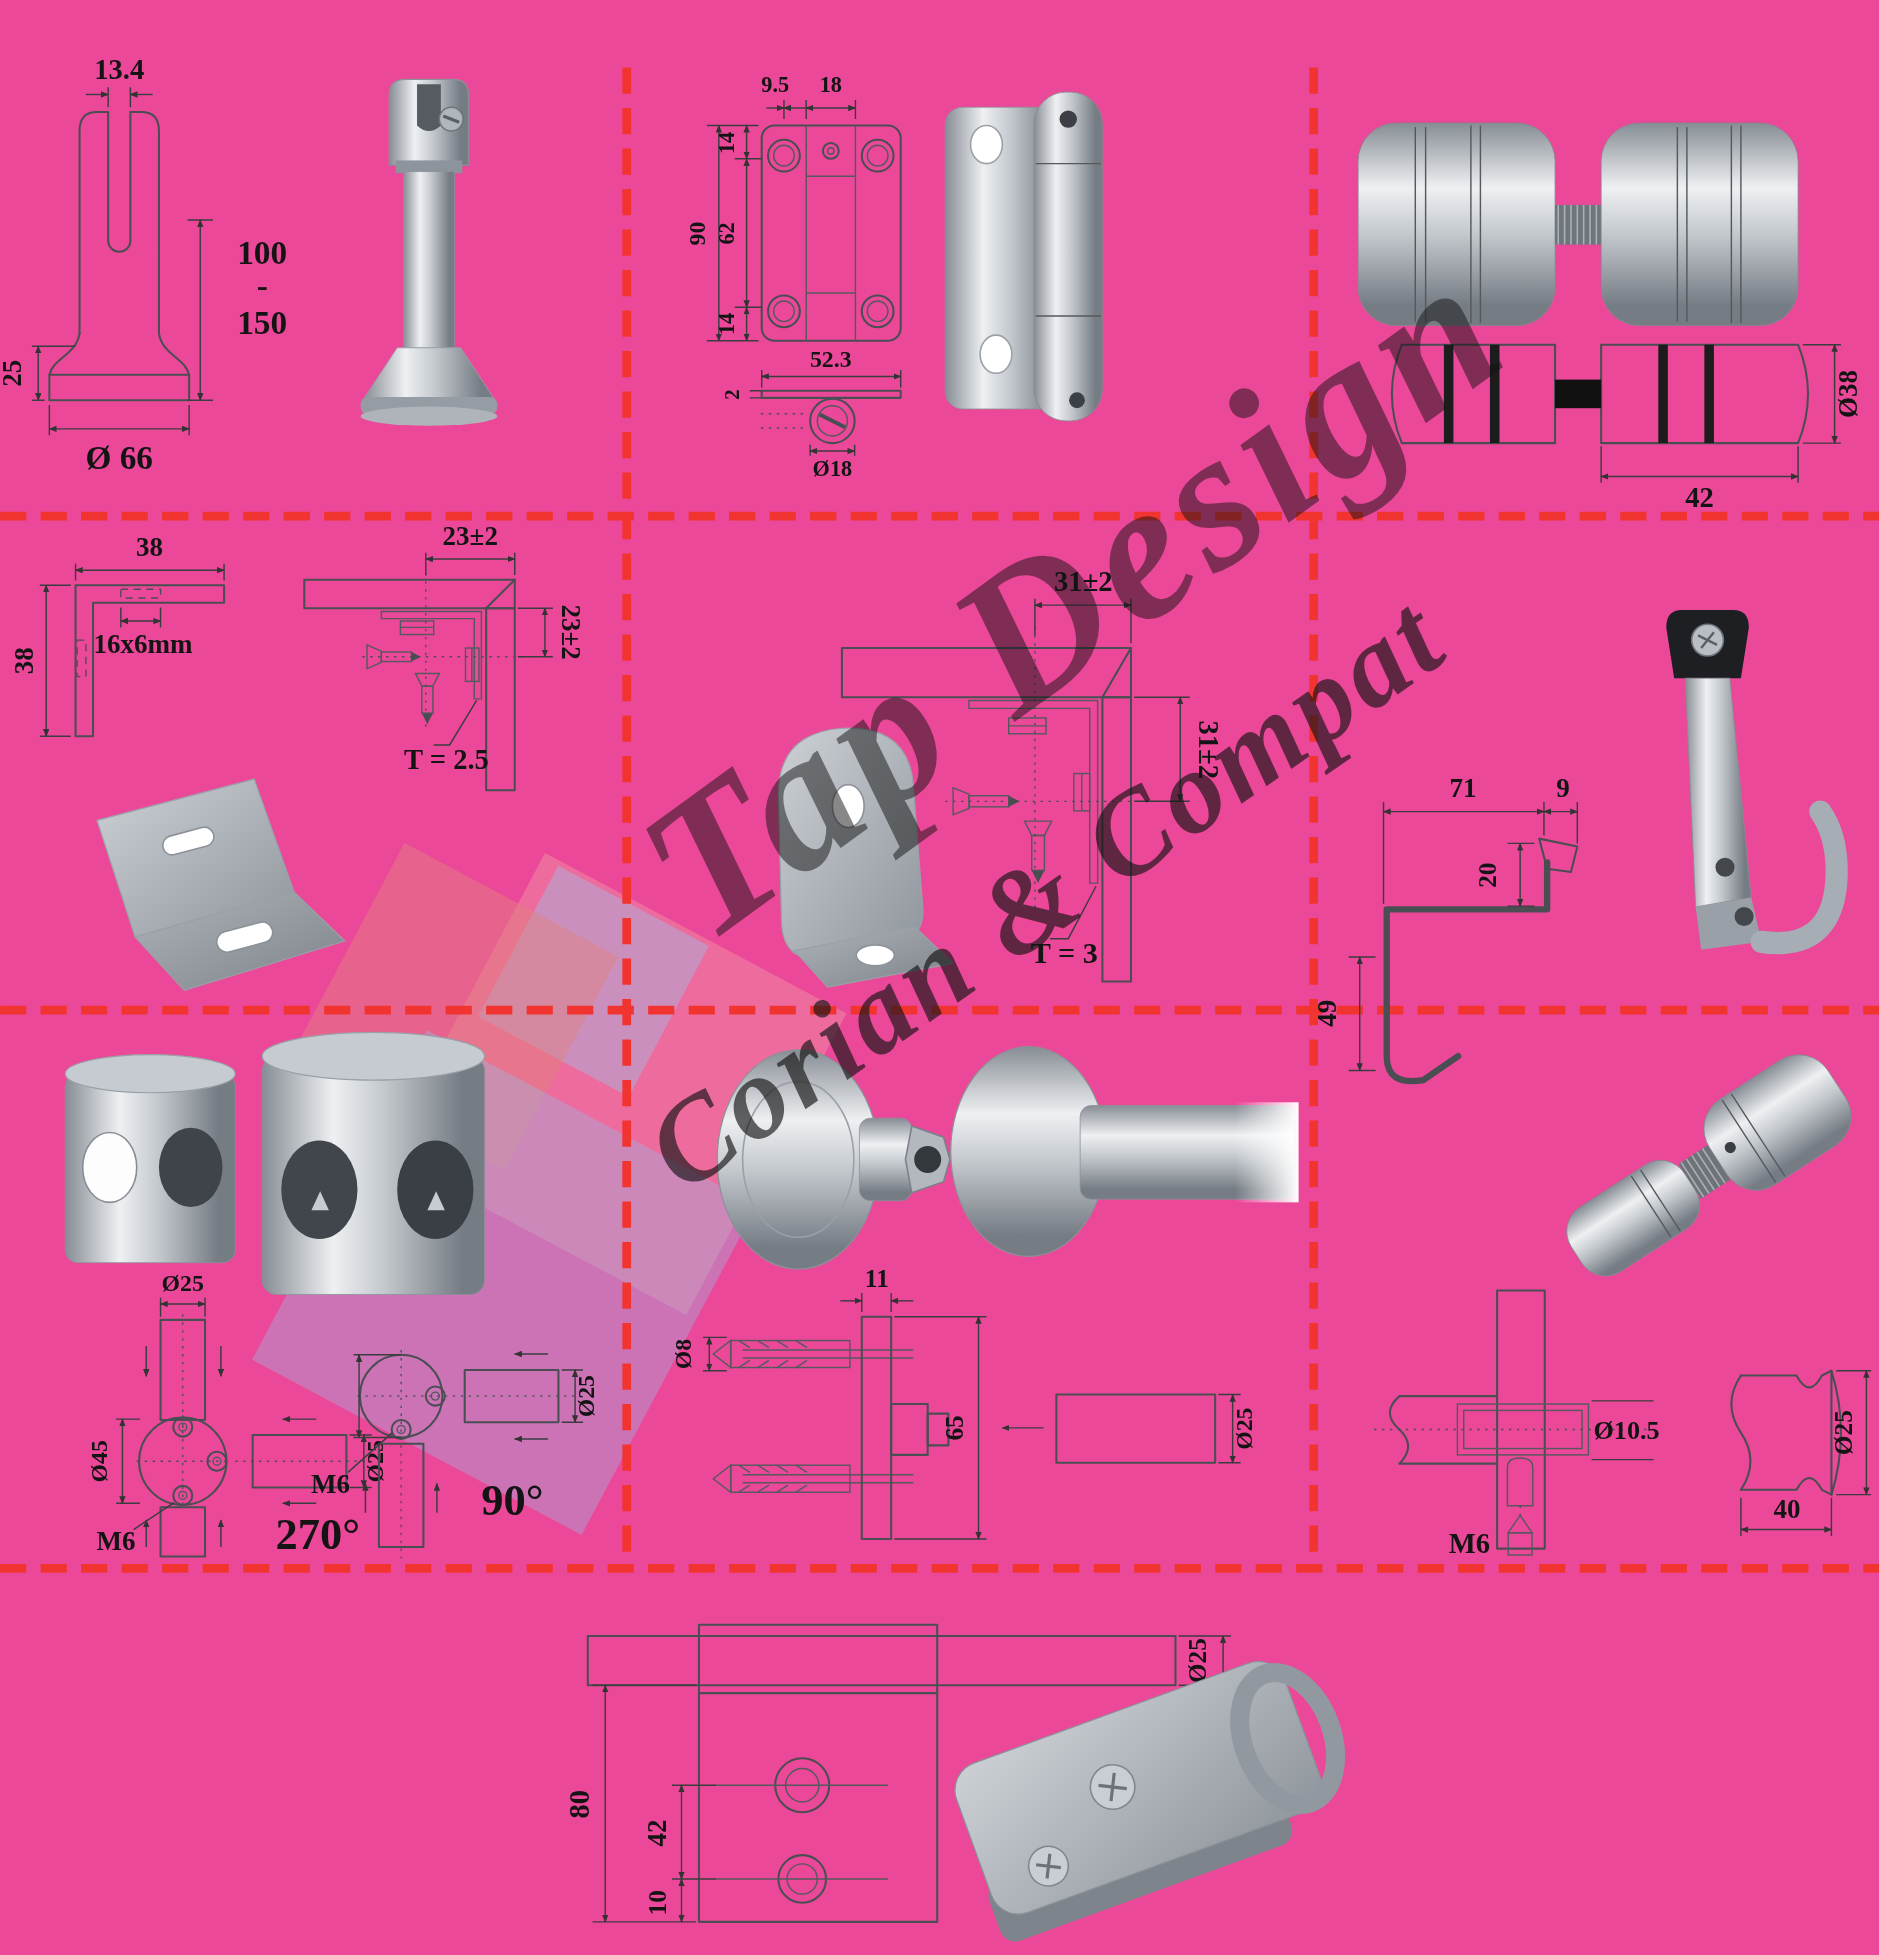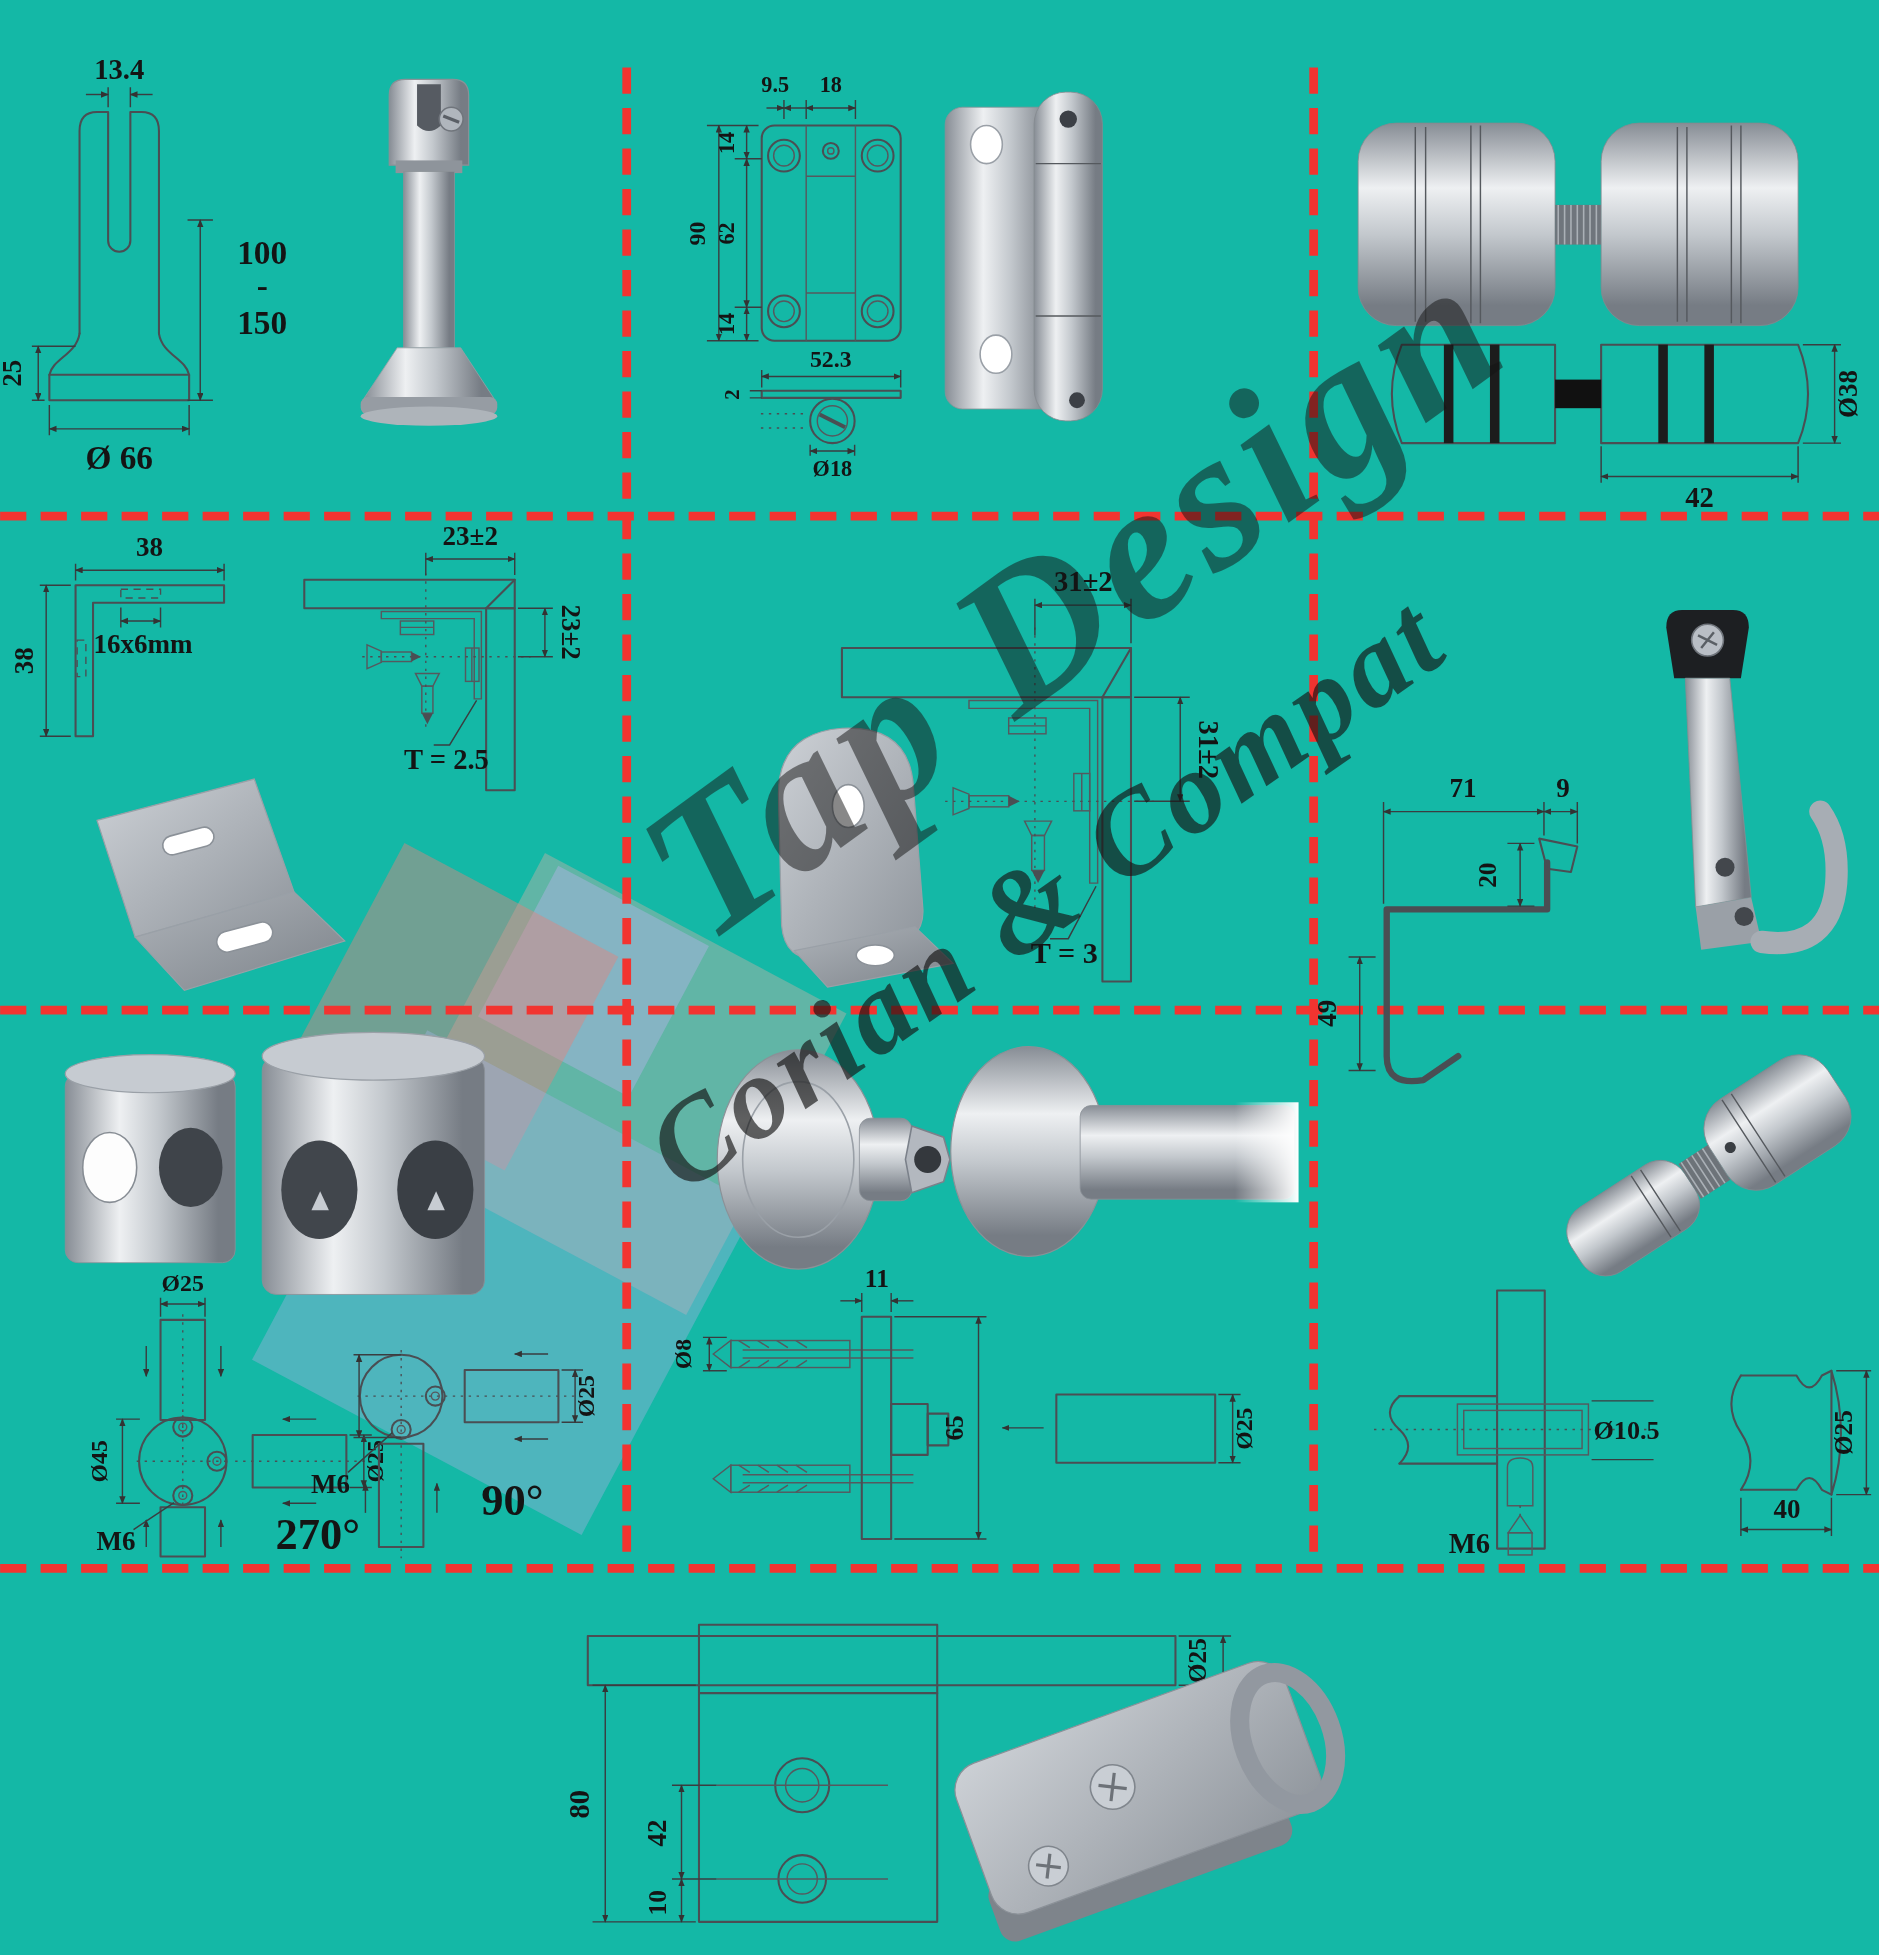--- a/index.html
+++ b/index.html
@@ -1,16 +1,16 @@
 <!DOCTYPE html>
 <html style="font-size:12.7px"><head>
 <meta charset="utf-8">
 <style>
   html,body{margin:0;padding:0;background:#fff;}
-  #canvas{position:relative;width:1880px;height:1956px;background:#14b8a6;overflow:hidden;
+  #canvas{position:relative;width:1880px;height:1956px;background:#ec4899;overflow:hidden;
           font-family:"Liberation Serif","DejaVu Serif",serif;text-decoration:underline;}
   svg text{font-family:"Liberation Serif","DejaVu Serif",serif;font-weight:700;fill:#141414;}
   .g  {stroke:#f23430;stroke-width:11;stroke-dasharray:33 18;fill:none;}
   .ln {stroke:#4a4e53;stroke-width:2.6;fill:none;stroke-linecap:round;stroke-linejoin:round;}
   .lt {stroke:#55595e;stroke-width:1.8;fill:none;}
   .dm {stroke:#3a3d40;stroke-width:1.8;fill:none;}
   .dt {stroke:#4a4e53;stroke-width:1.7;fill:none;stroke-dasharray:3 7;}
   .dh {stroke:#4a4e53;stroke-width:1.7;fill:none;stroke-dasharray:9 7;}
   .wm {font-style:italic;}
 </style>

